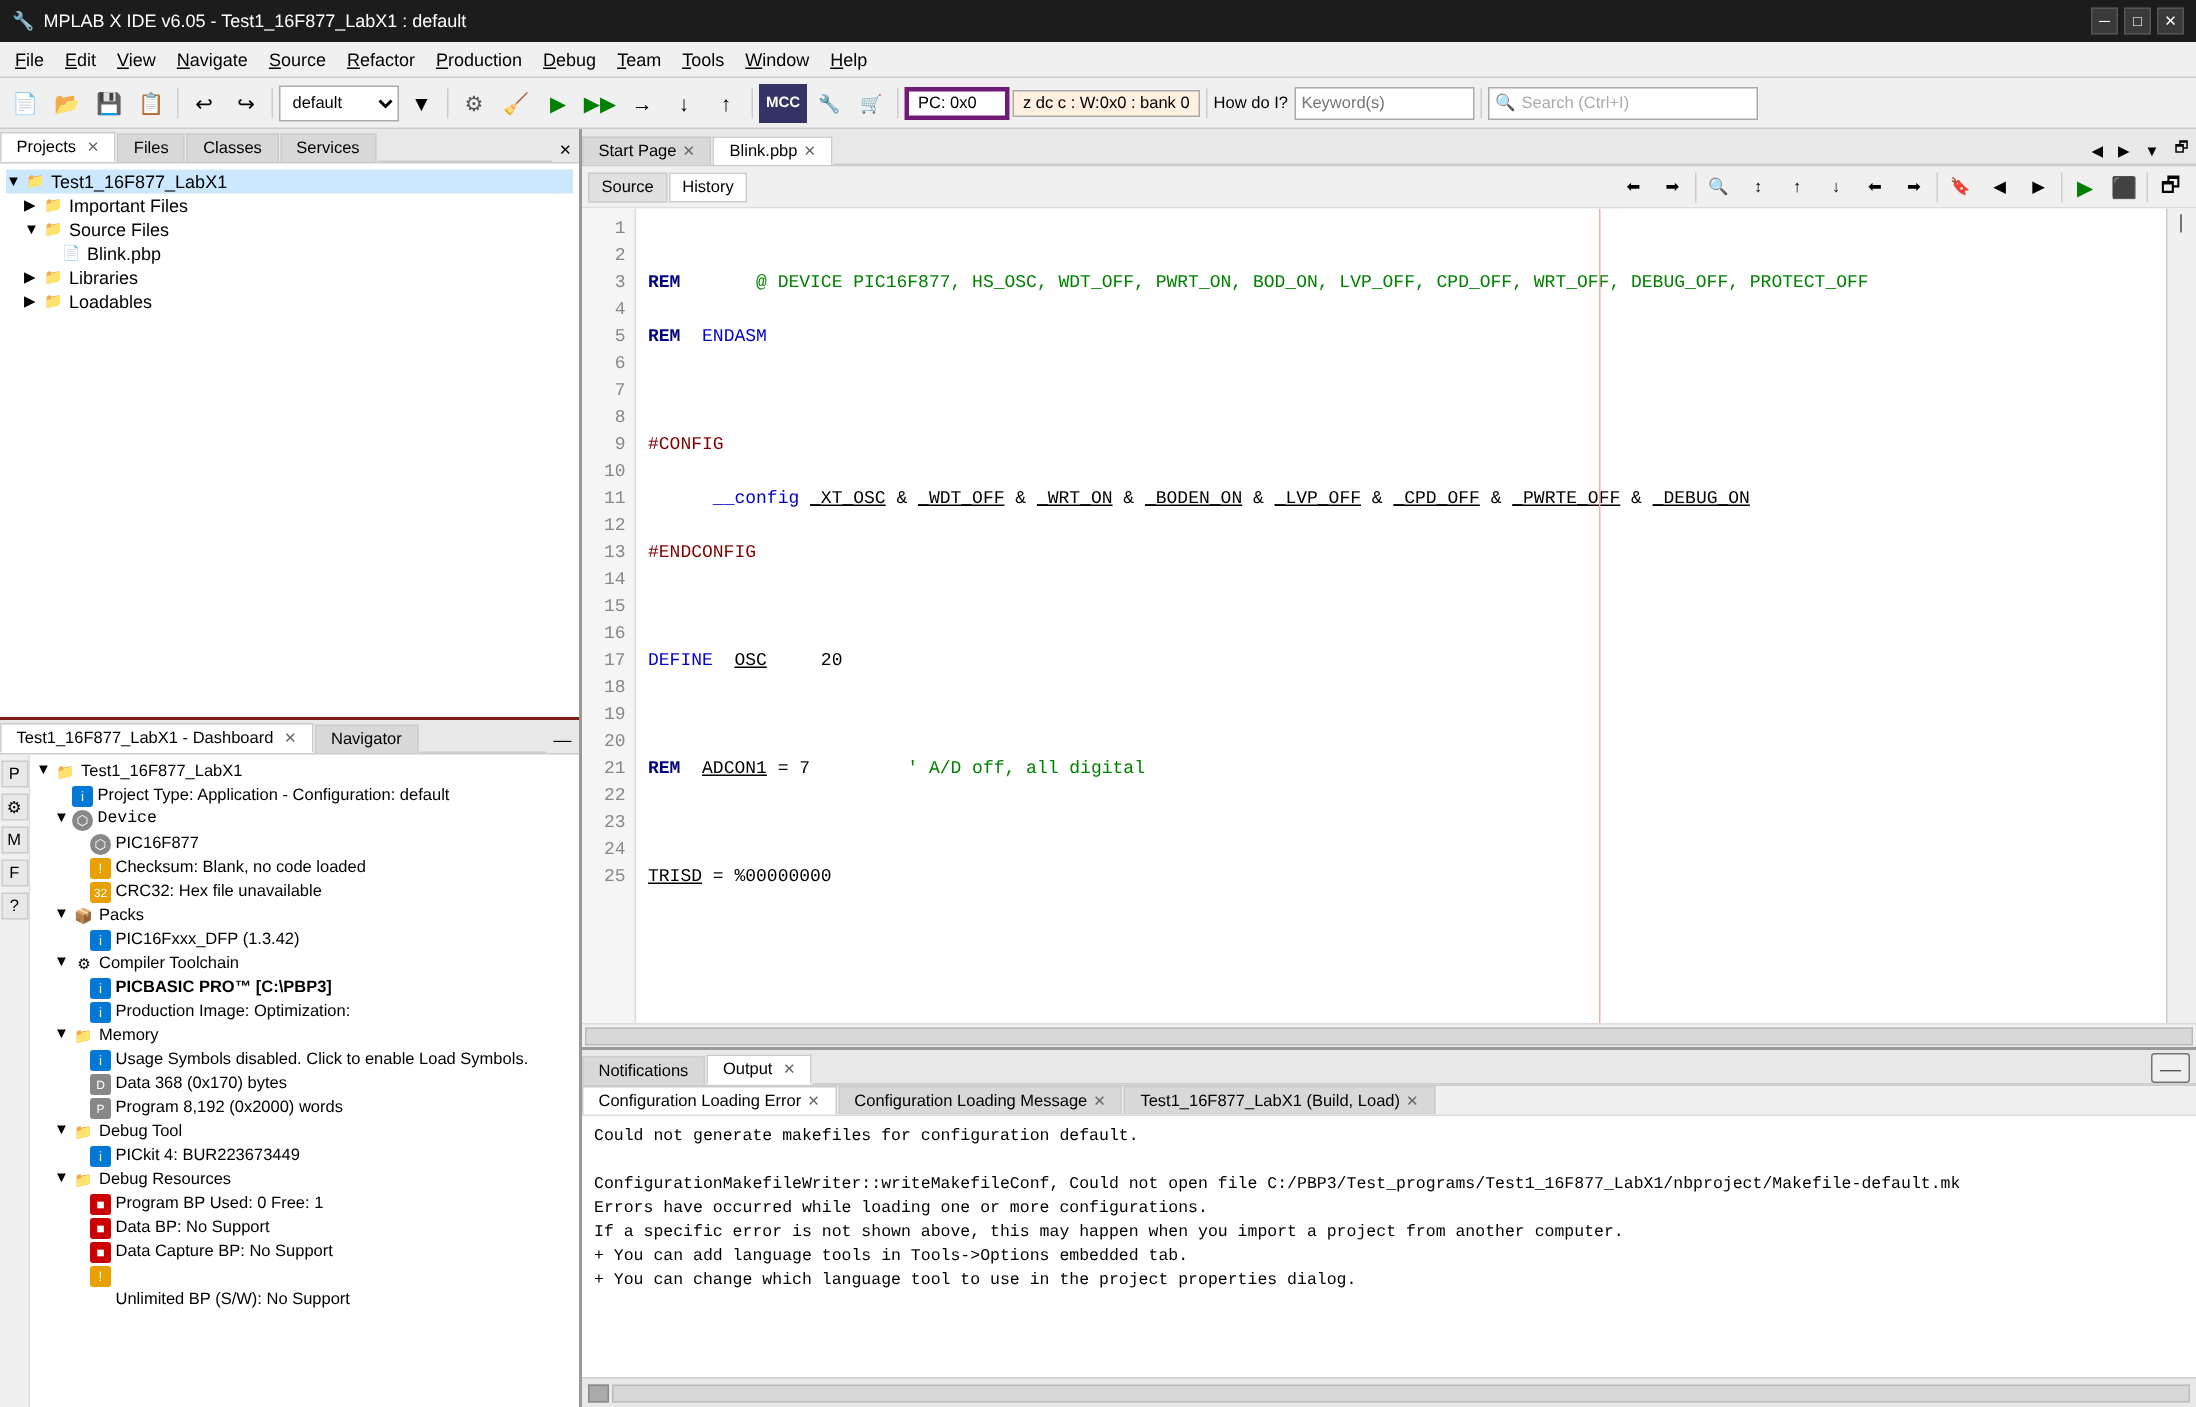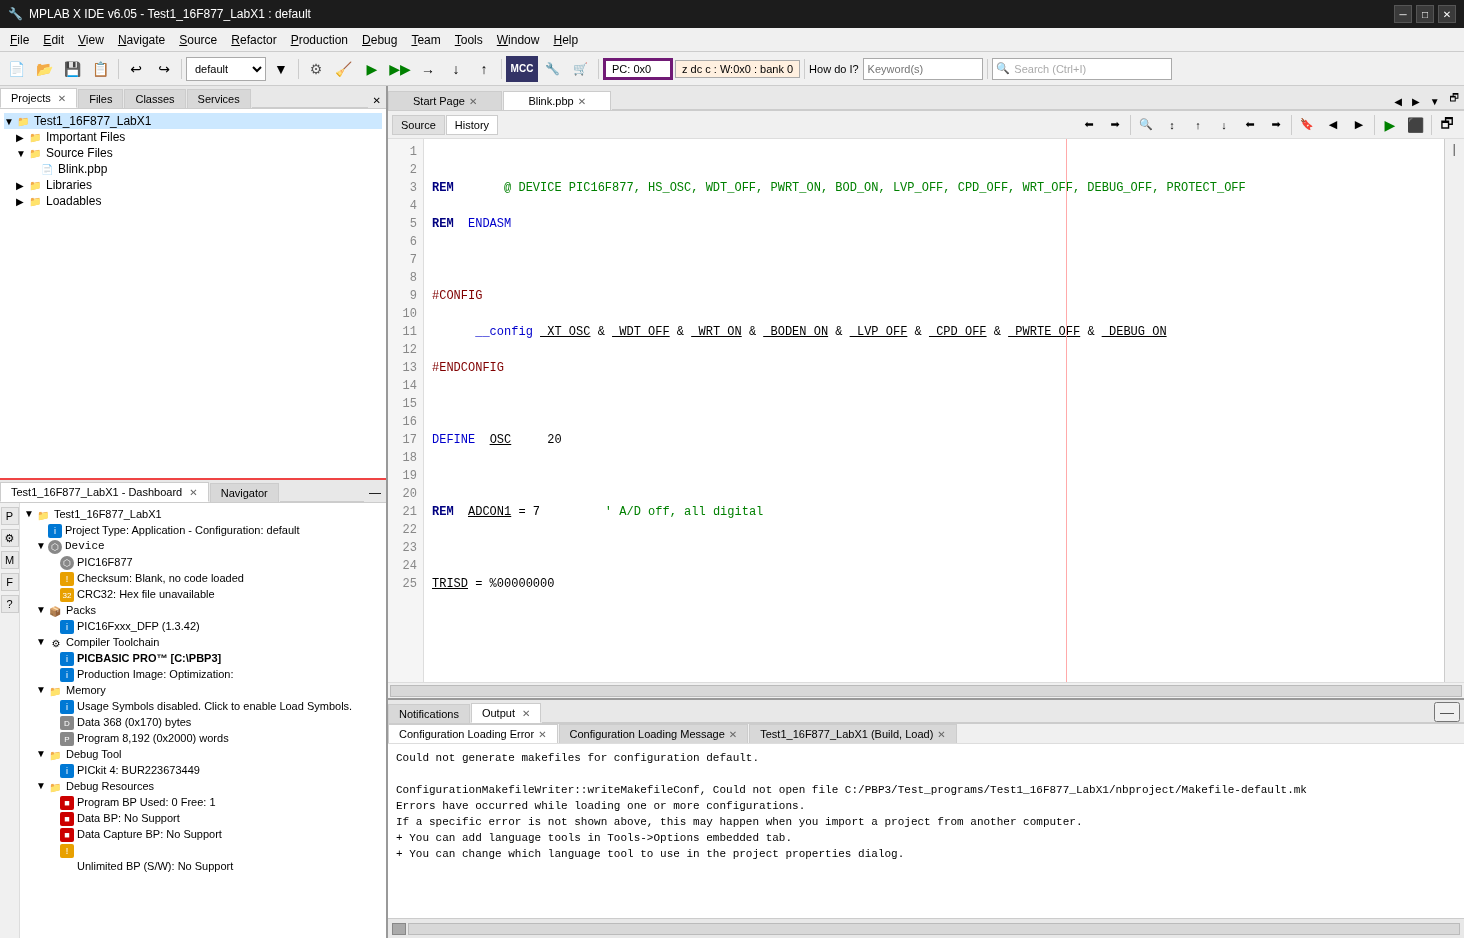--- a/index.html
+++ b/index.html
@@ -41,36 +41,36 @@
     
     #projects-panel { flex: 1; display: flex; flex-direction: column; overflow: hidden; }
     .tree-view { flex: 1; overflow-y: auto; overflow-x: auto; background: #fff; padding: 4px; }
     .tree-item { display: flex; align-items: center; padding: 1px 0; cursor: pointer; white-space: nowrap; font-size: 12px; }
     .tree-item.selected { background: #cce8ff; }
     .tree-indent { display: inline-block; }
     .tree-arrow { display: inline-block; width: 12px; font-size: 10px; }
     .tree-icon { width: 16px; height: 14px; display: inline-flex; align-items: center; justify-content: center; margin-right: 2px; font-size: 10px; }
 
     
-    #bottom-left { height: 460px; border-top: 2px solid #ef4444; display: flex; flex-direction: column; }
+    #bottom-left { height: 460px; border-top: 2px solid #7f1d1d; display: flex; flex-direction: column; }
     .dashboard-tree { flex: 1; overflow-y: auto; overflow-x: auto; background: #fff; padding: 4px; font-size: 11px; }
     .dash-item { display: flex; align-items: flex-start; padding: 1px 0; cursor: pointer; white-space: nowrap; }
     .icon-badge { width: 14px; height: 14px; display: inline-flex; align-items: center; justify-content: center; font-size: 9px; border-radius: 2px; }
     .icon-info { background: #0078d4; color: #fff; }
     .icon-warn { background: #e8a000; color: #fff; }
     .icon-err { background: #cc0000; color: #fff; }
     .icon-chip { background: #888; color: #fff; border-radius: 50%; }
 
     
     #right-panel { flex: 1; display: flex; flex-direction: column; }
     
     
     #editor-area { flex: 1; display: flex; flex-direction: column; overflow: hidden; }
     .editor-tabs { display: flex; background: #e8e8e8; border-bottom: 1px solid #ccc; padding-top: 2px; align-items: flex-end; }
-    .editor-tab { padding: 3px 24px; font-size: 11px; border: 1px solid #ccc; border-bottom: none; background: #d8d8d8; cursor: pointer; white-space: nowrap; margin-right: 1px; display: flex; align-items: center; gap: 4px; }
+    .editor-tab { padding: 3px 10px; font-size: 11px; border: 1px solid #ccc; border-bottom: none; background: #d8d8d8; cursor: pointer; white-space: nowrap; margin-right: 1px; display: flex; align-items: center; gap: 4px; }
     .editor-tab.active { background: #fff; }
     .editor-content { flex: 1; display: flex; overflow: hidden; background: #fff; }
     .line-numbers { width: 36px; background: #f5f5f5; border-right: 1px solid #ddd; padding: 4px 0; text-align: right; font-family: 'Courier New', monospace; font-size: 12px; color: #888; line-height: 18px; overflow: hidden; flex-shrink: 0; }
     .line-num { padding-right: 6px; }
     .code-area { flex: 1; overflow: auto; font-family: 'Courier New', monospace; font-size: 12px; line-height: 18px; padding: 4px 8px; white-space: pre; color: #000; }
     .code-line { display: block; min-height: 18px; }
     .kw { color: #0000cc; }
     .kw2 { color: #000080; font-weight: bold; }
     .cm { color: #008000; }
     .pp { color: #800000; }

